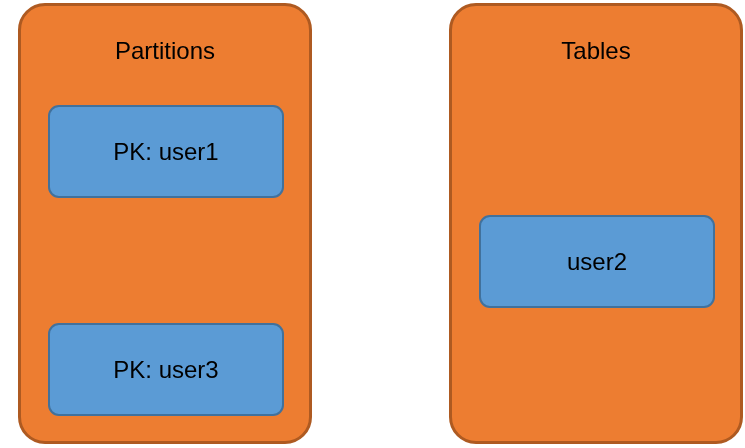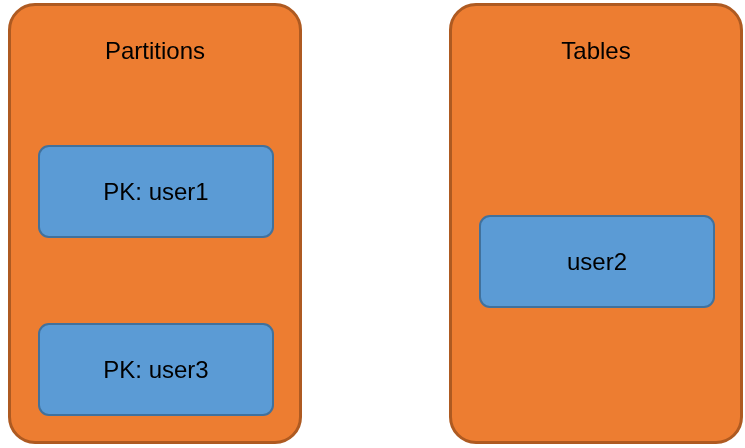--- a/index.html
+++ b/index.html
@@ -20,21 +20,21 @@
   .group {
     position: absolute;
     top: 3px;
     width: 294px;
     height: 441px;
     box-sizing: border-box;
     background: #ED7D31;
     border: 3px solid #AE5A21;
     border-radius: 27px;
   }
-  .group-left  { left: 8px; }
+  .group-left  { left: 18px; }
   .group-right { left: 449px; text-decoration: underline; }
   .group-title {
     position: absolute;
     top: 30px;
     left: 0;
     width: 100%;
     text-align: center;
     font-size: 24px;
     line-height: 30px;
     color: #000000;
@@ -45,21 +45,21 @@
     width: 236px;
     height: 93px;
     box-sizing: border-box;
     background: #5B9BD5;
     border: 2px solid #41719C;
     border-radius: 11px;
     display: flex;
     align-items: center;
     justify-content: center;
   }
-  .item-1 { top: 99px; margin-top: 40px; }
+  .item-1 { top: 99px; }
   .item-2 { top: 209px; }
   .item-3 { top: 317px; }
   .item-label {
     font-size: 24px;
     line-height: 28px;
     color: #000000;
     text-align: center;
   }
 </style>
 </head>

